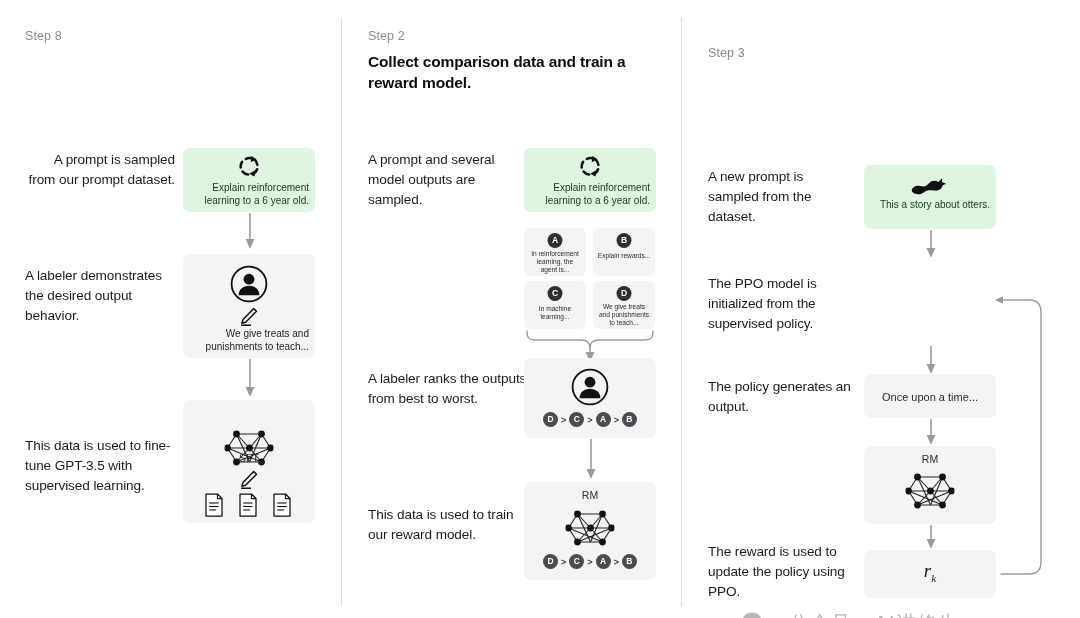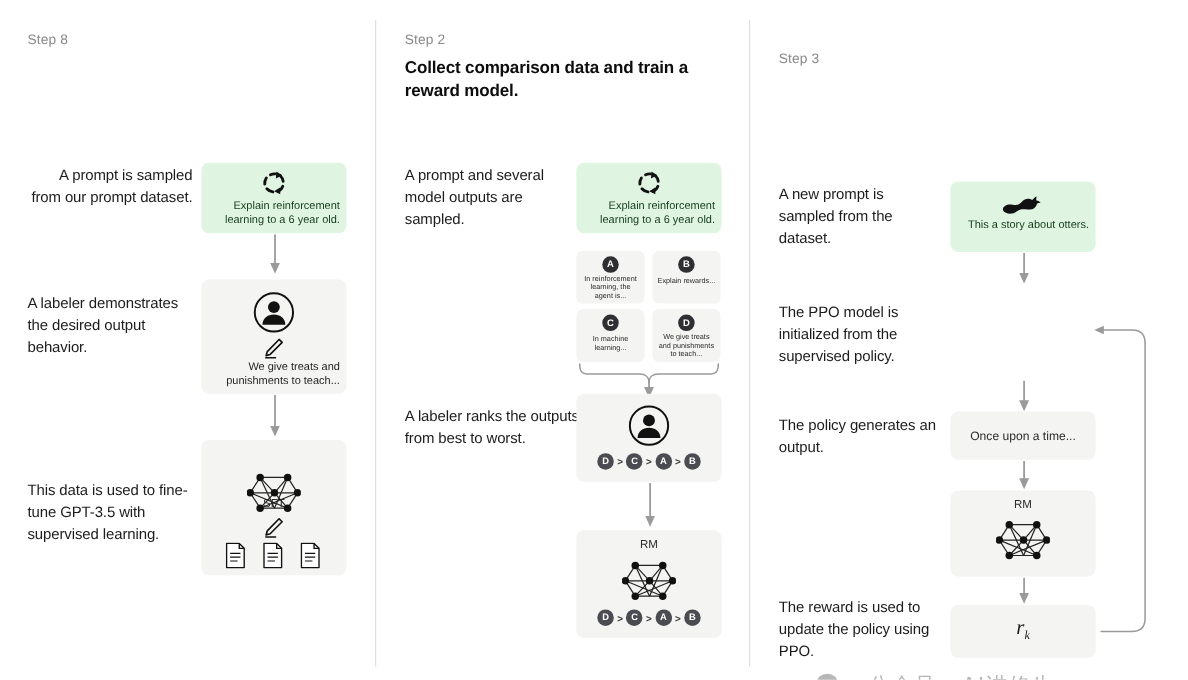--- a/index.html
+++ b/index.html
@@ -289,20 +289,21 @@
     </div>
   </div>
 
   <div class="column" id="col2">
 
     <div class="step-label" style="left:27px; top:29px;">Step 2</div>
     <div class="step-title" style="left:27px; top:51px; width:265px;">Collect comparison data and train a reward model.</div>
 
     <div class="desc" style="left:27px; top:150px; width:140px;">A prompt and several model outputs are sampled.</div>
     <div class="desc" style="left:27px; top:369px; width:160px;">A labeler ranks the outputs from best to worst.</div>
+    <div class="desc" style="left:27px; top:505px; width:150px;">This data is used to train our reward model.</div>
 
     <div class="box green" style="left:183px; top:148px; width:132px; height:64px;">
       <span class="icon" style="left:50%; top:8px; transform:translateX(-50%);">
         <svg width="22" height="22" viewBox="0 0 22 22">
             <use href="#refresh"></use>
           </svg>
       </span>
       <div class="box-caption green-text" style="top:34px;">Explain reinforcement learning to a 6 year old.</div>
     </div>
 

